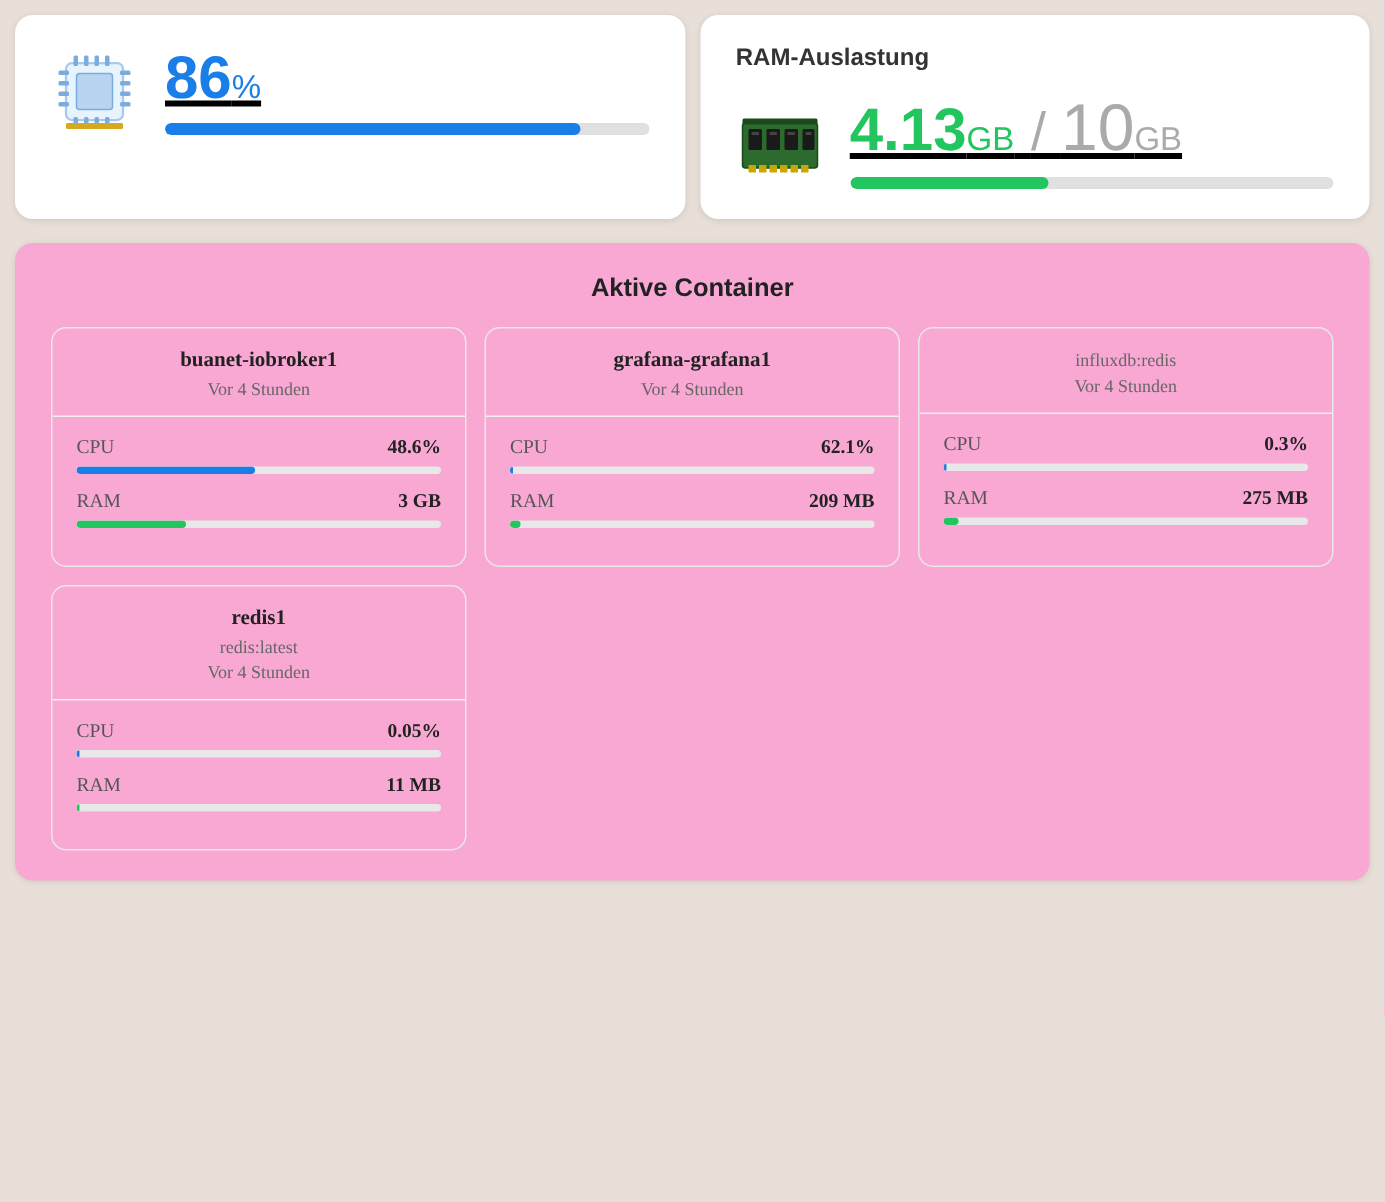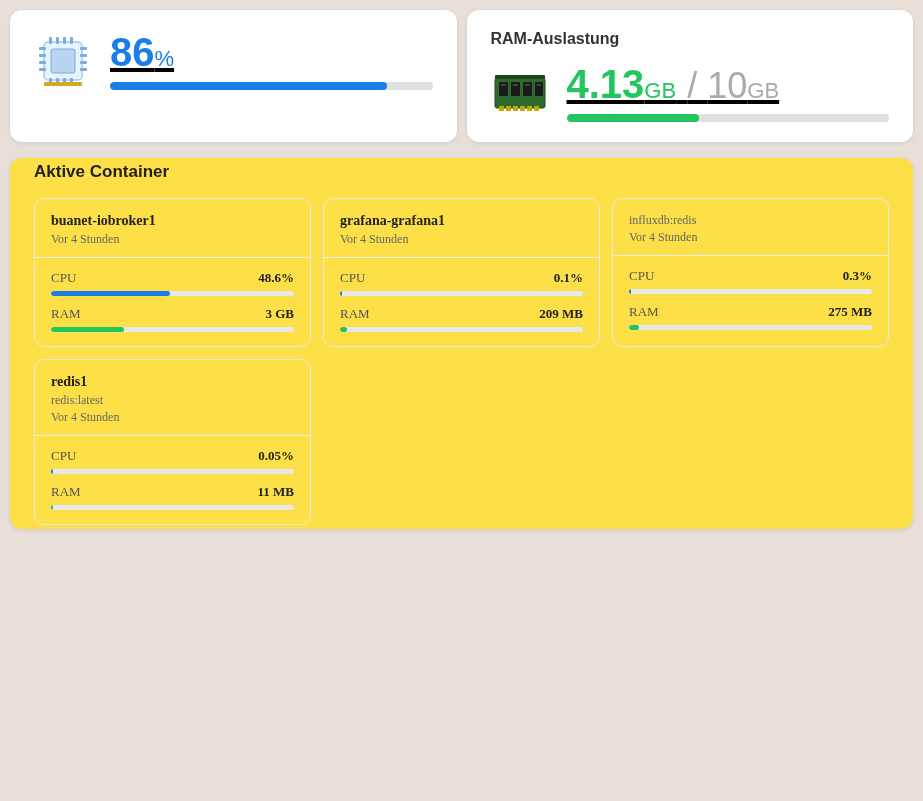--- a/index.html
+++ b/index.html
@@ -75,21 +75,21 @@
     }
 
     .ram-value .slash {
       color: #aaa;
       font-size: 36px;
       font-weight: 400;
     }
 
     .ram-value .total {
       color: #aaa;
-      font-size: 36px;
+      font-size: 44px;
       font-weight: 500;
     }
 
     .ram-value .total-unit {
       color: #aaa;
       font-size: 22px;
       font-weight: 500;
     }
 
     .progress-bar-bg {
@@ -107,24 +107,25 @@
     }
 
     .progress-bar-fill-green {
       background: #22c55e;
       height: 100%;
       border-radius: 4px;
     }
 
     
     .containers-section {
-      background: #fde047;
+      background: #f9a8d4;
       border-radius: 12px;
-      padding: 4px 24px;
+      padding: 20px 24px;
       box-shadow: 0 1px 4px rgba(0,0,0,0.1);
+      text-align: center;
     }
 
     .containers-title {
       font-size: 17px;
       font-weight: 700;
       color: #222;
       margin-bottom: 16px;
     }
 
     .containers-grid {
@@ -165,21 +166,21 @@
 
     .container-card-metrics {
       padding: 12px 16px 14px;
     }
 
     .metric-row {
       margin-bottom: 10px;
     }
 
     .metric-row:last-child {
-      margin-bottom: 0;
+      margin-bottom: 11px;
     }
 
     .metric-row-header {
       display: flex;
       justify-content: space-between;
       align-items: center;
       margin-bottom: 5px;
     }
 
     .metric-label {
@@ -350,21 +351,21 @@
   </div>
       <div class="container-card">
     <div class="container-card-header">
       <div class="container-name">grafana-grafana1</div>
       <div class="container-time">Vor 4 Stunden</div>
     </div>
     <div class="container-card-metrics">
       <div class="metric-row">
         <div class="metric-row-header">
           <span class="metric-label">CPU</span>
-          <span class="metric-stat">0.1%</span>
+          <span class="metric-stat">62.1%</span>
         </div>
         <div class="mini-bar-bg">
           <div class="mini-bar-blue" style="width: 1%"></div>
         </div>
       </div>
       <div class="metric-row">
         <div class="metric-row-header">
           <span class="metric-label">RAM</span>
           <span class="metric-stat">209 MB</span>
         </div>

